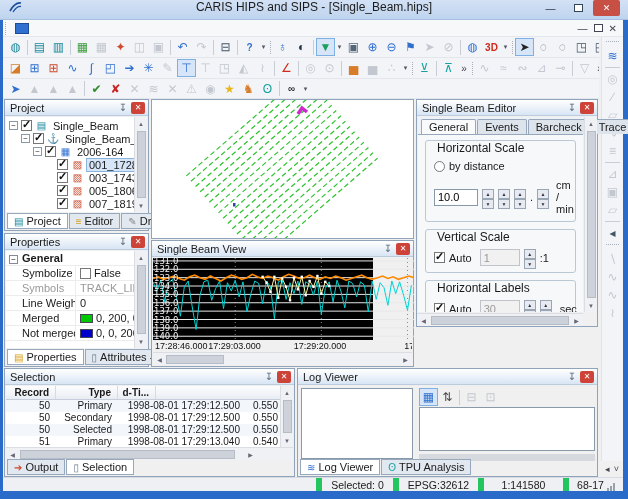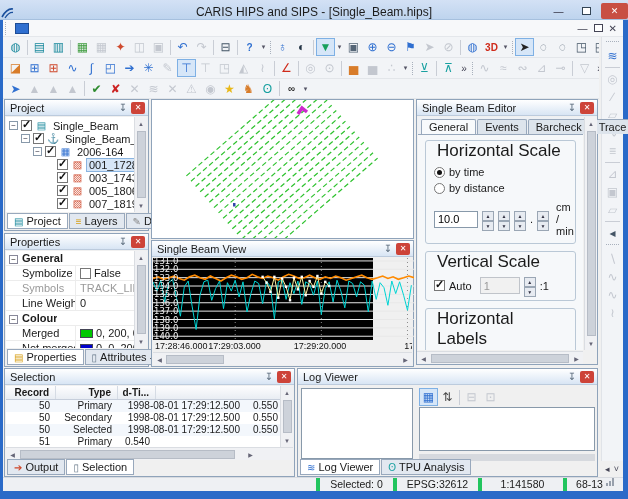--- a/index.html
+++ b/index.html
@@ -1,21 +1,21 @@
 <!DOCTYPE html>
 <html><head>
 <meta charset="utf-8">
 <style>
 *{margin:0;padding:0;box-sizing:border-box}
 html,body{width:628px;height:499px}
 body{font-family:"Liberation Sans",sans-serif;font-size:11px;color:#1a1a1a;background:#e8eef6}
 .win{position:relative;width:628px;height:499px;background:#f0f0f0;overflow:hidden}
 .brd{position:absolute;background:#2a6ac8}
 
-.titlebar{position:absolute;top:0;left:0;width:628px;height:20px;background:linear-gradient(#d3e1f5,#bed4ee);border-bottom:1px solid #a6c0de;display:flex;align-items:flex-end;padding:0 0}
+.titlebar{position:absolute;top:0;left:0;width:628px;height:20px;background:linear-gradient(#d3e1f5,#bed4ee);border-bottom:1px solid #a6c0de;display:flex;align-items:flex-start;padding:0 8px}
 .title{position:absolute;left:100px;right:100px;text-align:center;font-size:12px;color:#1c1c1c;white-space:nowrap}
 .wctl{margin-left:auto;display:flex;gap:1px;align-items:center;z-index:5}
 .wbtn{width:27px;height:16px;display:flex;align-items:center;justify-content:center;font-size:10px;color:#334}
 .wbtn .wbox{width:9px;height:8px;border:1px solid #345;background:#fff}
 .wbtn.close{background:#c84f43;color:#fff;border-radius:2px;font-size:9px}
 
 .menubar{position:absolute;top:20px;left:3px;right:5px;height:17px;background:#f7f8fa;border-bottom:1px solid #e4e7eb;display:flex;align-items:center;font-size:11px}
 .menu{padding:1px 7px;white-space:nowrap}
 .menu u{text-decoration:underline}
 .mdiicon{width:14px;height:11px;background:#2f6fd0;border:1px solid #1c4c96;margin:0 5px 0 4px}
@@ -73,38 +73,38 @@
 .thead{display:flex;height:14px;line-height:14px;background:linear-gradient(#fdfdfe,#e9edf3);border-bottom:1px solid #c6cedb;font-weight:bold;font-size:10px}
 .th{border-right:1px solid #d5dbe4}
 .trowd{display:flex;height:12px;line-height:12px;font-size:10px;background:#fff}
 .trowd:nth-child(even){background:#f3f7fc}
 
 .etabs{position:absolute;top:17px;left:1px;right:14px;height:18px;display:flex;padding:2px 3px 0;background:#eef1f5;border-bottom:1px solid #98a8bc}
 .etab{padding:1px 7px;border:1px solid #98a8bc;border-bottom:none;background:#dde4ec;font-size:11px;border-radius:2px 2px 0 0;margin-right:1px;white-space:nowrap}
 .etab.act{background:#f8fafc}
 .econtent{position:absolute;top:35px;left:1px;right:14px;bottom:14px;background:#f6f8fa;overflow:hidden}
 .fs{border:1px solid #bac8d6;border-radius:3px;margin:5px 7px 7px;padding:1px 6px 6px;position:relative}
-.fs .lg{font-size:17px;position:relative;top:-1px;background:#f6f8fa;display:inline-block;padding:0 3px;margin-left:2px}
+.fs .lg{font-size:12px;position:relative;top:-1px;background:#f6f8fa;display:inline-block;padding:0 3px;margin-left:2px}
 .erow{display:flex;align-items:center;gap:4px;margin:4px 2px 0;font-size:11px}
 .rad{width:11px;height:11px;border:1px solid #777;border-radius:50%;background:#fff;position:relative;flex:none}
 .rad.on::after{content:"";position:absolute;left:2px;top:2px;width:5px;height:5px;border-radius:50%;background:#111}
 .txt{border:1px solid #8899aa;background:#fff;font-size:11px;font-family:"Liberation Sans",sans-serif;padding:0 3px;height:17px}
 .txt.dis{background:#f1f1f1;color:#999;border-color:#c0c4ca}
 .spn{display:inline-flex;flex-direction:column;width:12px;height:17px;flex:none}
 .spn i{flex:1;font-style:normal;font-size:5px;line-height:8px;text-align:center;background:#e7ebf1;border:1px solid #9aa6b4;color:#334}
 
 .mapview{position:absolute;left:151px;top:99px;width:263px;height:140px;background:#fff;border:1px solid #8fa3ba}
 .xlabels{position:absolute;left:1px;right:1px;height:12px;font-size:9px;color:#111;overflow:hidden}
 .xlabels span{position:absolute;white-space:nowrap}
 
 .lbox{position:absolute;background:#fff;border:1px solid #8899aa}
 .ltb{position:absolute;display:flex;align-items:center}
 
 .status{position:absolute;left:3px;right:5px;top:477px;height:14px;background:#eef0f3;border-top:1px solid #d8dbe0;display:flex;align-items:center;font-size:10.5px}
-.scell{border-left:4px solid #22c55e;height:100%;display:flex;align-items:flex-start;justify-content:center;gap:3px}
+.scell{border-left:6px solid #22c55e;height:100%;display:flex;align-items:flex-end;justify-content:center;gap:3px}
 .sbars{display:inline-flex;align-items:flex-end;gap:1px;height:8px}
 .sbars i{width:2px;background:#98a0ac;display:block}
 .dockarr{position:absolute;left:601px;top:461px;width:22px;height:16px;display:flex;align-items:center;justify-content:center;gap:4px;color:#445;font-size:9px}
 </style>
 </head>
 <body>
 
 <div class="win">
 
   <div class="brd" style="left:0;top:0;width:3px;height:499px"></div>
@@ -318,21 +318,21 @@
         <span class="sbt" style="flex:1;margin:1px 0"></span>
         <span class="sba">▼</span>
     </div>
     <div class="dtabs" id="projTabs">
         <span class="dtab act">
           <span class="ti" style="color: rgb(24, 136, 156);">▤</span>
           <span>Project</span>
         </span>
         <span class="dtab">
           <span class="ti" style="color: rgb(216, 160, 24);">≡</span>
-          <span>Layers</span>
+          <span>Editor</span>
         </span>
         <span class="dtab">
           <span class="ti" style="color: rgb(136, 136, 136);">✎</span>
           <span>Draw ...</span>
         </span>
       </div>
   </div>
 
   <div class="panel" style="left:4px;top:233px;width:145px;height:134px">
     <div class="pt">
@@ -356,23 +356,20 @@
           <span class="pl dim">Symbols</span>
           <span class="pv dim">
             <span>TRACK_LINE</span>
           </span>
         </div>
         <div class="prow">
           <span class="pl">Line Weight</span>
           <span class="pv">
             <span>0</span>
           </span>
-        </div>
-        <div class="prow grp">
-          <span class="pl"><span style="display:inline-block;width:9px;height:9px;border:1px solid #889;font-size:8px;line-height:7px;text-align:center;margin-right:4px;font-weight:normal">−</span>Colour</span>
         </div>
         <div class="prow">
           <span class="pl">Merged</span>
           <span class="pv">
             <span class="sw" style="background: rgb(0, 200, 0);"></span>
             <span>0, 200, 0</span>
           </span>
         </div>
         <div class="prow">
           <span class="pl">Not merged</span>
@@ -486,41 +483,37 @@
         <span style="left: 97%;">17:29:37</span>
       </div>
     <div class="hsb" style="left:1px;right:1px;bottom:1px">
       <span class="sba">◀</span>
         <span class="sbt" style="width:58px"></span>
         <span style="flex:1"></span>
         <span class="sba">▶</span>
     </div>
   </div>
 
-  <div class="panel" style="left:416px;top:99px;width:182px;height:266px">
+  <div class="panel" style="left:416px;top:99px;width:182px;height:228px">
     <div class="pt">
       <span>Single Beam Editor</span>
       <span class="sp"></span>
       <span class="pin">↧</span>
       <span class="x">✕</span>
     </div>
     <div class="etabs" id="edTabs">
         <span class="etab act">General</span>
         <span class="etab">Events</span>
         <span class="etab">Barcheck</span>
         <span class="etab">Trace</span>
       </div>
     <div class="econtent">
 
       <div class="fs">
         <span class="lg">Horizontal Scale</span>
-        <div class="erow">
-          <span class="rad on"></span>
-          <span>by time</span>
-        </div>
         <div class="erow">
           <span class="rad"></span>
           <span>by distance</span>
         </div>
         <div class="erow" style="margin-top:7px">
           <input class="txt" style="width: 44px;" value="10.0">
           <span class="spn">
               <i>▲</i>
               <i>▼</i>
             </span>
@@ -618,20 +611,21 @@
         </div>
         <div class="trowd">
           <span class="td" style="width: 50px;">50</span>
           <span class="td" style="width: 62px;">Selected</span>
           <span class="td" style="width: 128px;">1998-08-01 17:29:12.500</span>
           <span class="td" style="width: 38px;">0.550</span>
         </div>
         <div class="trowd">
           <span class="td" style="width: 50px;">51</span>
           <span class="td" style="width: 62px;">Primary</span>
+          <span class="td" style="width: 128px;">1998-08-01 17:29:13.040</span>
           <span class="td" style="width: 38px;">0.540</span>
         </div>
       </div>
     <div class="vsb" style="top:17px;height:61px;right:1px">
       <span class="sba">▲</span>
         <span class="sbt" style="flex:1;margin:1px 0"></span>
         <span class="sba">▼</span>
     </div>
     <div class="hsb" style="left:1px;right:1px;top:78px">
       <span class="sba">◀</span>
@@ -690,21 +684,21 @@
       <span class="scell" style="width: 77px;">
         <span>Selected: 0</span>
       </span>
       <span class="scell" style="width: 85px;">
         <span>EPSG:32612</span>
       </span>
       <span class="scell" style="width: 85px;">
         <span>1:141580</span>
       </span>
       <span class="scell" style="width: 60px;">
-        <span>68-13</span>
+        <span>68-17</span>
         <span class="sbars">
           <i style="height: 3px;"></i>
           <i style="height: 5px;"></i>
           <i style="height: 8px;"></i>
         </span>
       </span>
     </div>
 </div>
 
 </body></html>

